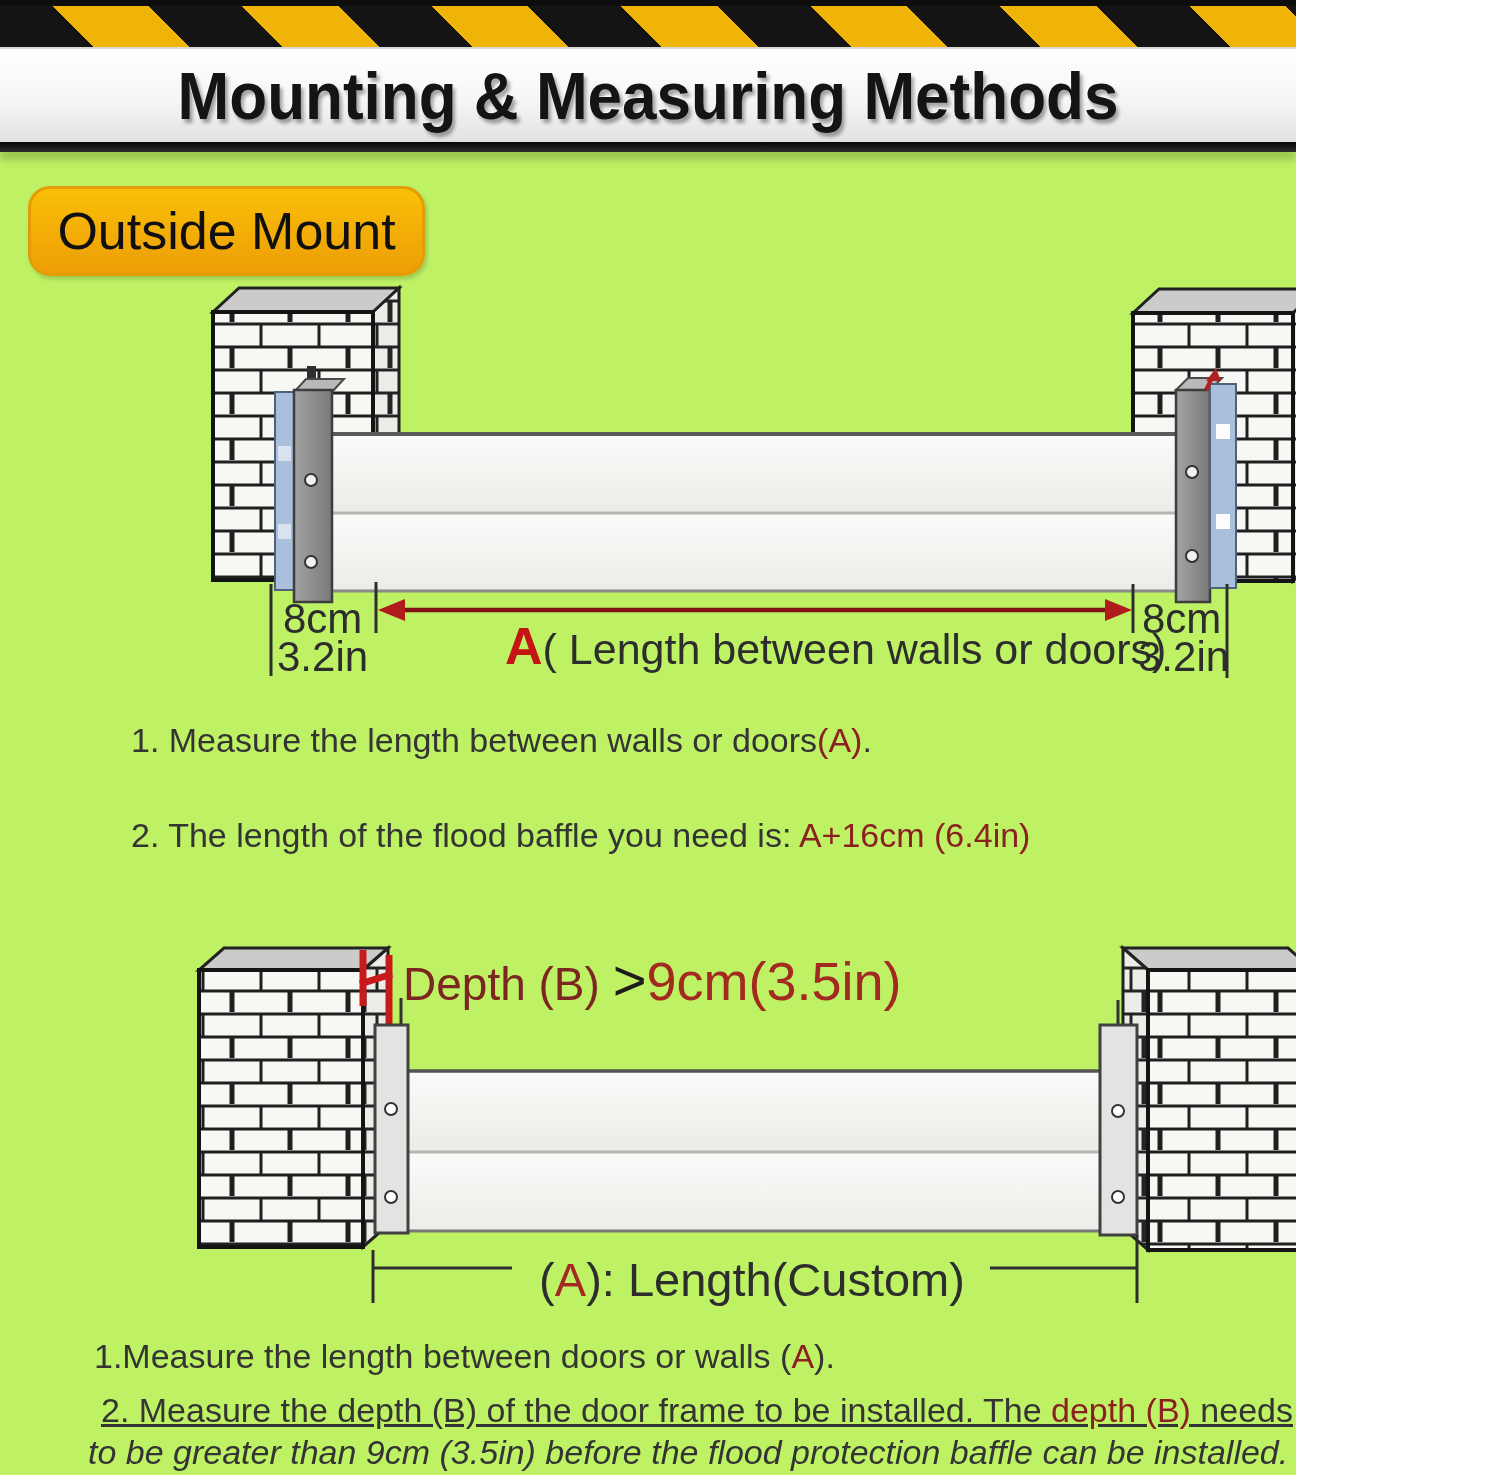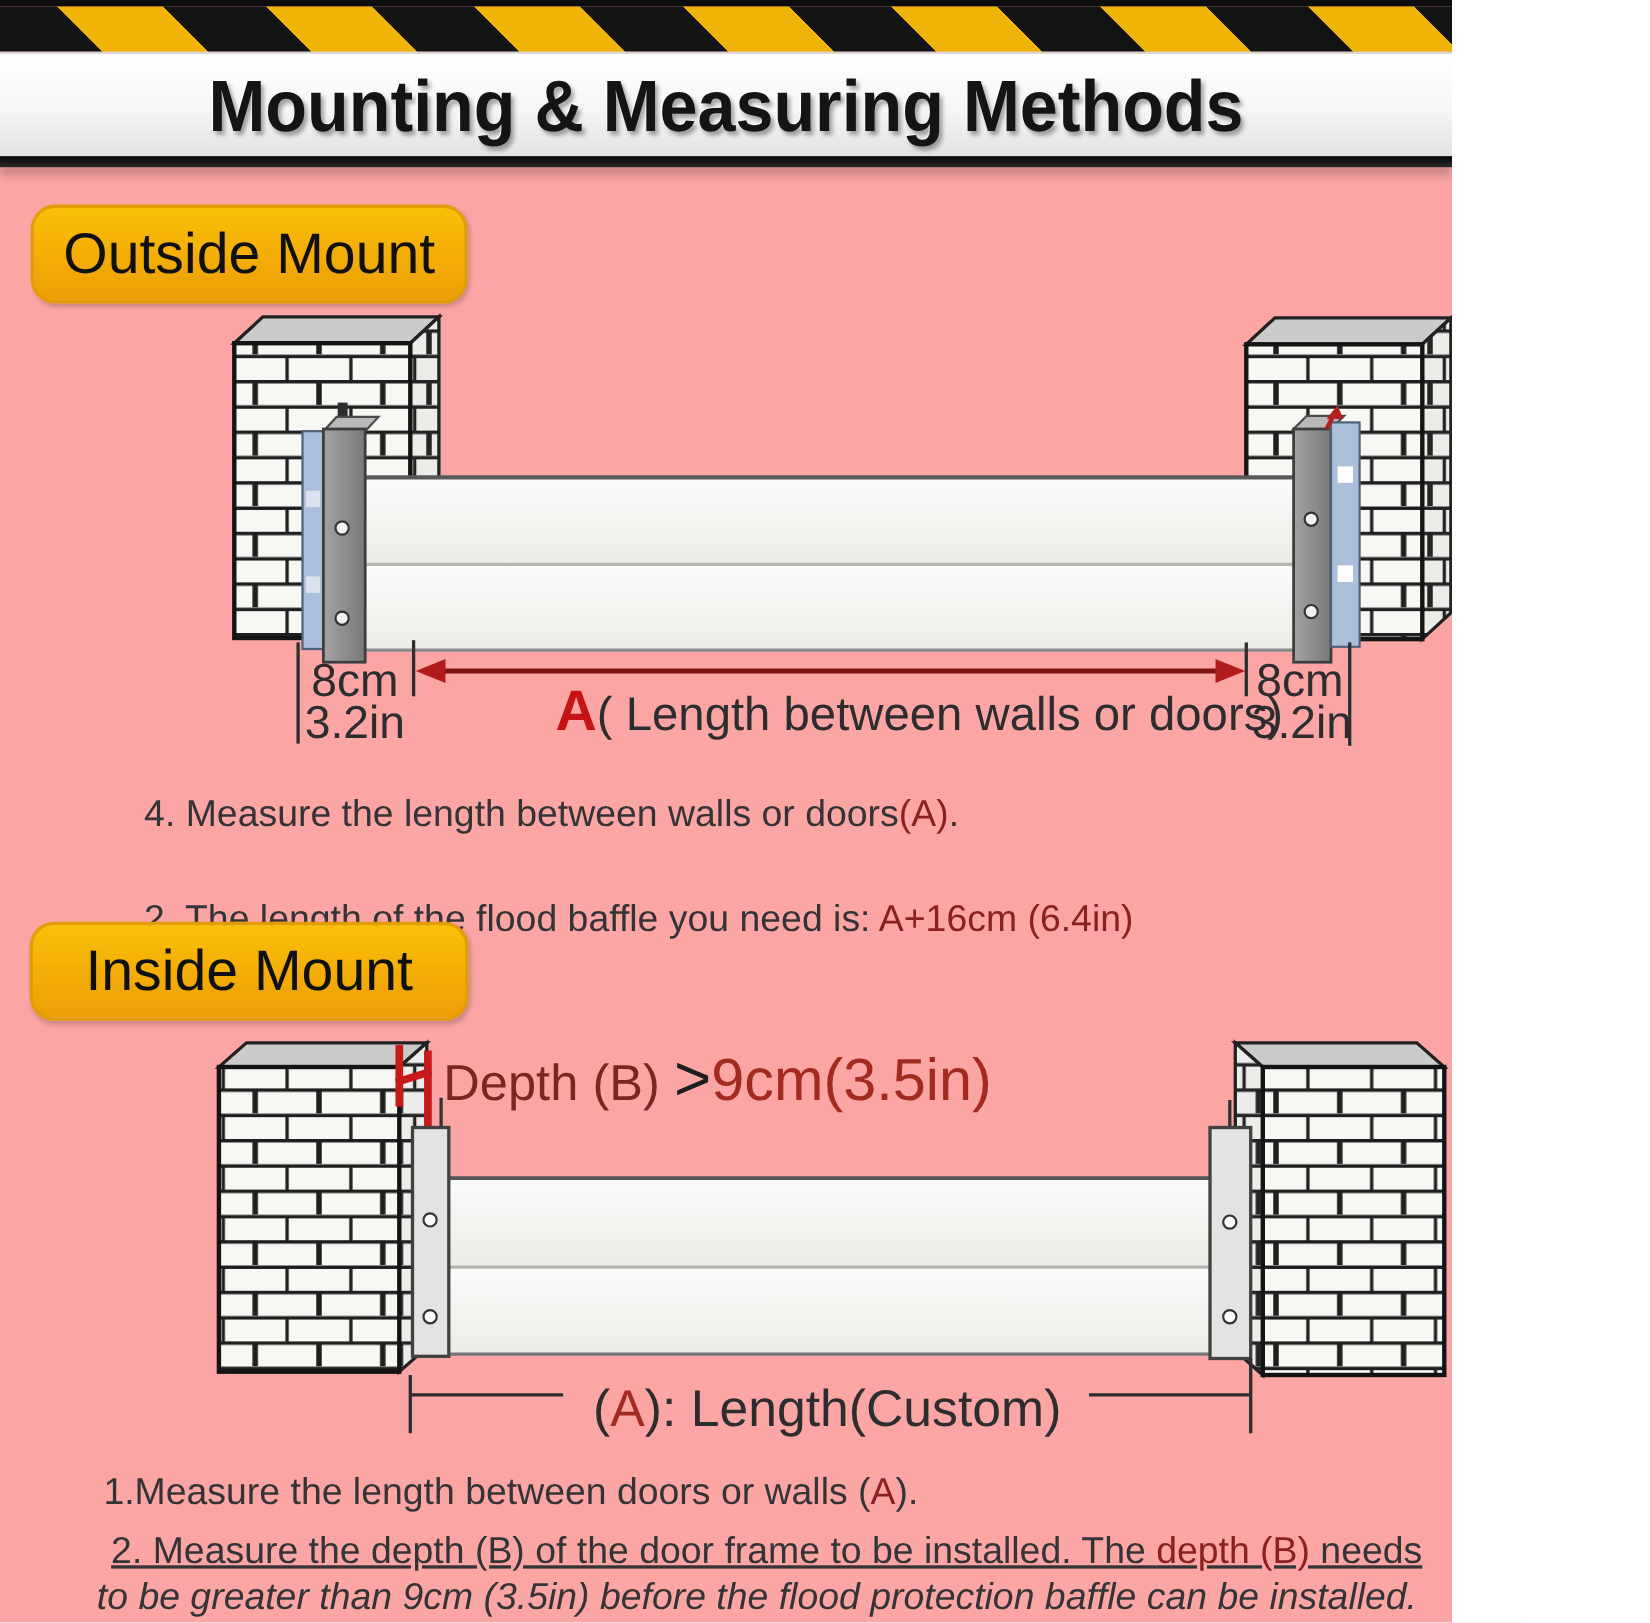--- a/index.html
+++ b/index.html
@@ -1,18 +1,18 @@
 <!DOCTYPE html>
 <html><head>
 <meta charset="utf-8">
 <style>
   html,body { margin:0; padding:0; background:#ffffff; }
   .stage {
-    position:relative; width:1296px; height:1475px; background:#fca5a5;
-    overflow:hidden; font-family:"Liberation Sans", sans-serif;padding-left:24px;
+    position:relative; width:1296px; height:1475px; background:#bef264;
+    overflow:hidden; font-family:"Liberation Sans", sans-serif;
   }
   
   .hazard-top-line { position:absolute; top:0; left:0; width:100%; height:6px; background:#0d0d0d; }
   .hazard-stripes {
     position:absolute; top:6px; left:0; width:100%; height:41px;
     background:repeating-linear-gradient(45deg, #141414 0 66px, #f0b408 66px 134px);
     border-bottom:2px solid #d8d8d4;
   }
   .title-band {
     position:absolute; top:49px; left:0; width:100%; height:93px;
@@ -149,29 +149,26 @@
     <text x="283" y="633" font-size="42" fill="#2d2d2d">8cm</text>
     <text x="277" y="671" font-size="42" fill="#2d2d2d">3.2in</text>
     <text x="1142" y="633" font-size="42" fill="#2d2d2d">8cm</text>
     <text x="1138" y="671" font-size="42" fill="#2d2d2d">3.2in</text>
     <text x="505" y="664">
       <tspan font-size="52" font-weight="bold" fill="#c41414">A</tspan><tspan font-size="43" fill="#2d2d2d">( Length between walls or doors)</tspan>
     </text>
   </svg>
 
   <div class="step" style="left:131px; top:721px;">
-    <span>4. Measure the length between walls or doors</span><span class="red">(A)</span><span>.</span>
+    <span>1. Measure the length between walls or doors</span><span class="red">(A)</span><span>.</span>
   </div>
   <div class="step" style="left:131px; top:816px;text-align:right;">
     <span>2. The length of the flood baffle you need is: </span><span class="red">A+16cm (6.4in)</span><span></span>
   </div>
 
-  <div class="badge badge-inside">
-    <span>Inside Mount</span>
-  </div>
 
   <svg class="diagram d2" viewBox="0 940 1500 395">
 
     <g>
       <polygon points="199,970 363,970 388,948 224,948" fill="#cbcbc9" stroke="#222" stroke-width="3"></polygon>
       <polygon points="363,970 388,948 388,1225 363,1247" fill="url(#brickS)" stroke="#222" stroke-width="3"></polygon>
       <rect x="199" y="970" width="164" height="277" fill="url(#brickF)" stroke="#141414" stroke-width="4"></rect>
     </g>
 
     <g>

